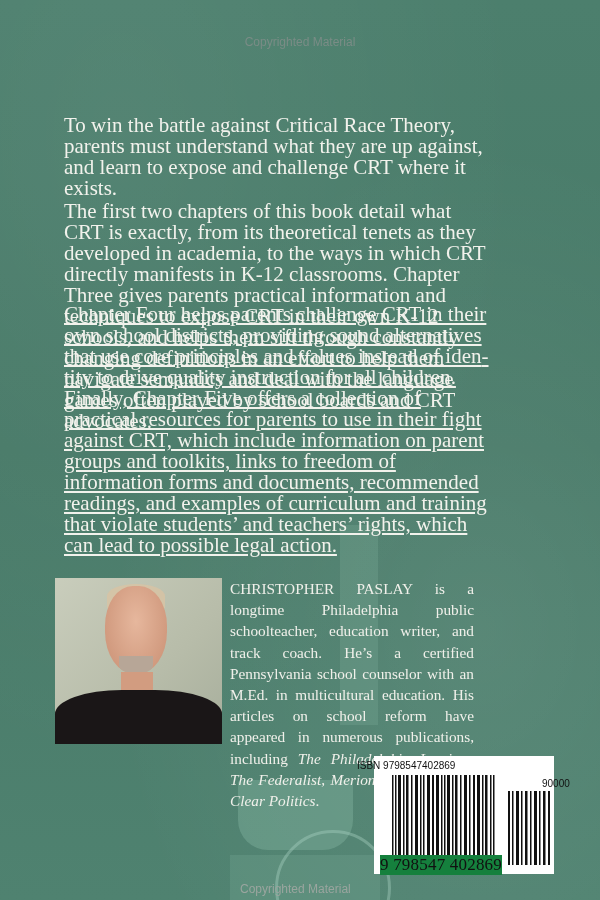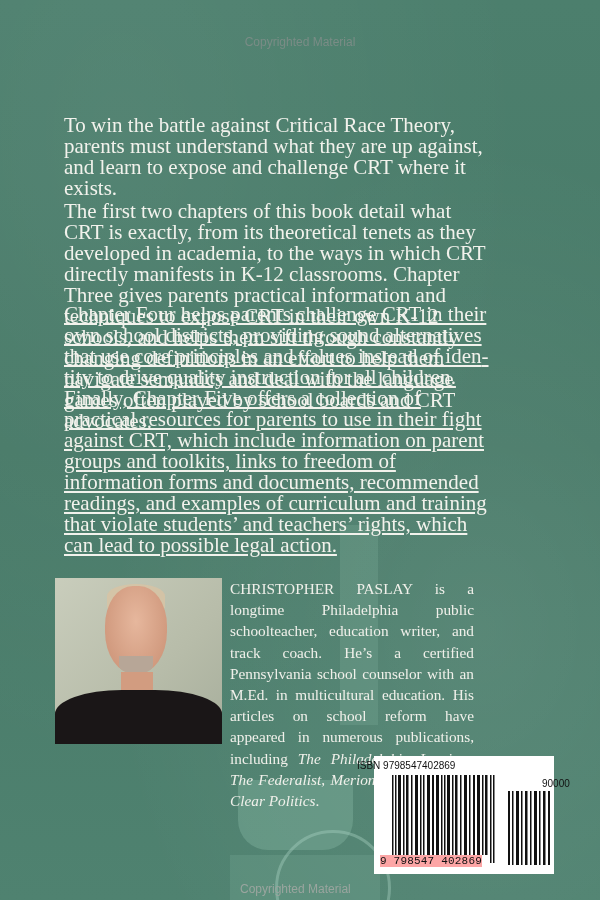--- a/index.html
+++ b/index.html
@@ -31,21 +31,21 @@
     background:#d8c3a4; opacity:0.8; }
   .photo .beard { position:absolute; left:64px; top:78px; width:34px; height:18px; border-radius:0 0 50% 50%; background:#b7a697; }
   .photo .neck { position:absolute; left:66px; top:94px; width:32px; height:24px; background:#d29c80; }
   .photo .shirt { position:absolute; left:0; top:112px; width:167px; height:60px; border-radius:40% 40% 0 0; background:#1a1617; }
   .bio { position:absolute; left:230px; top:578px; width:244px; color:#f0f0ea; font-size:15.3px; line-height:21.2px;
     text-align:justify; margin:0; }
   .bio i { font-style:italic; }
   .bc { position:absolute; left:374px; top:756px; width:127px; height:118px; background:#fff; }
   .bc-isbn { position:absolute; left:357px; top:760px; font-family:"Liberation Sans", sans-serif; font-size:10px; color:#111; }
   .bc-bars { position:absolute; left:392px; top:775px; width:108px; height:88px; }
-  .bc-digits { position:absolute; left:380px; top:855px; font-family:Liberation Mono, monospace; font-size:11px; color:#111; background:#fca5a5; letter-spacing:0.2px; }
+  .bc-digits { position:absolute; left:380px; top:855px; font-family:Liberation Serif, serif; font-size:17px; color:#111; background:#15803d; letter-spacing:0.2px; }
   .bc2 { position:absolute; left:496px; top:756px; width:58px; height:118px; background:#fff; }
   .bc2-num { position:absolute; left:528px; top:778px; font-family:"Liberation Sans", sans-serif; font-size:10px; color:#111;margin-left:14px; }
   .bc2-bars { position:absolute; left:508px; top:791px; width:45px; height:74px; }
 </style>
 </head>
 <body>
 
 <div class="bg"></div>
 <div class="deco-board"></div>
 <div class="deco-pot"></div>

